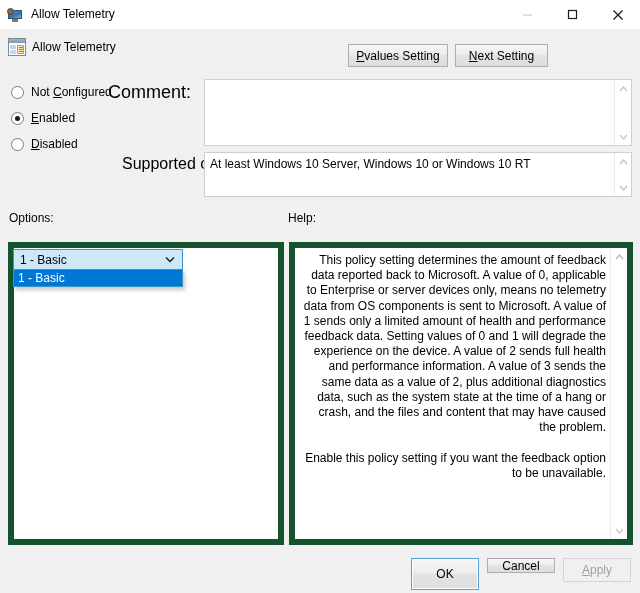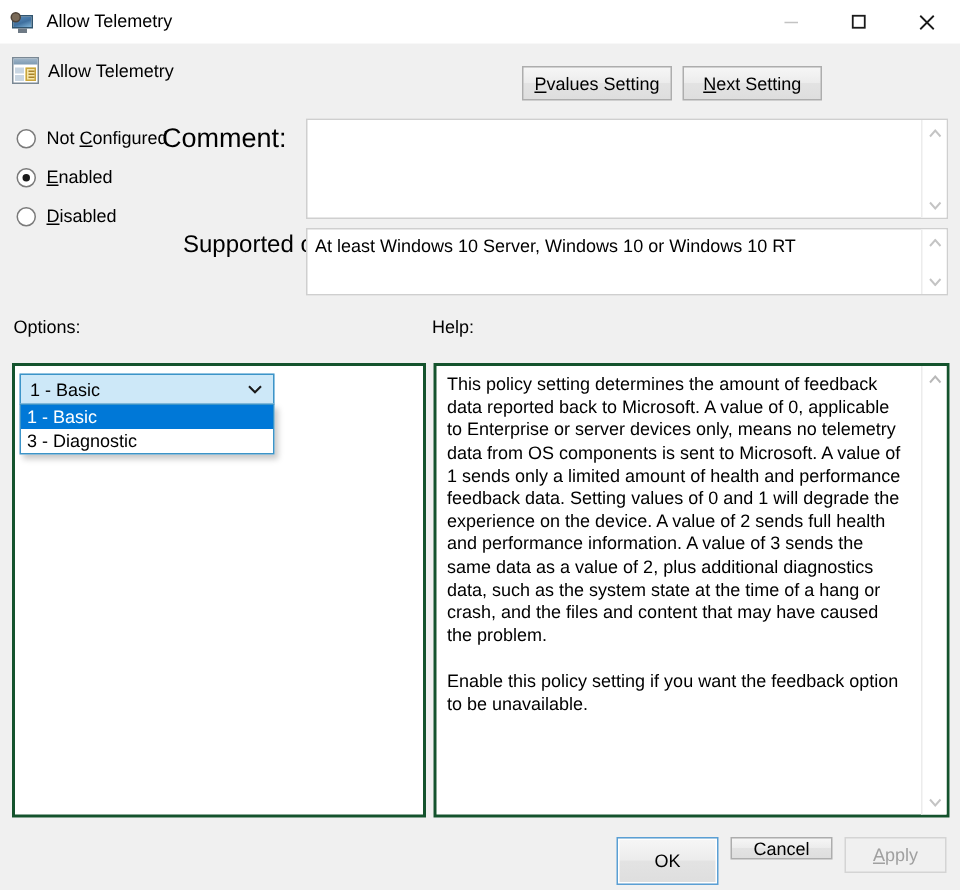--- a/index.html
+++ b/index.html
@@ -257,22 +257,23 @@
     align-items: center;
     justify-content: center;
   }
   .sb-up { top: 0; }
   .sb-down { bottom: 0; }
 
   
   .panel {
     position: absolute;
     background: #ffffff;
-    border: 2px solid #14532d;
-    box-sizing: border-box;
+    border: 6px solid #14532d;
+    box-sizing: border-box;
+    text-align: right;
   }
   #options-panel { left: 8px; top: 242px; width: 276px; height: 303px; }
   #help-panel { left: 289px; top: 242px; width: 344px; height: 303px; }
   #help-scroll {
     position: absolute;
     right: 0; top: 0;
     width: 17px; height: 100%;
     background: #ffffff;
     border-left: 1px solid #ececec;
     box-sizing: border-box;
@@ -448,21 +449,20 @@
   <span id="telemetry-combo-value">1 - Basic</span>
   <span id="combo-arrow">
     <svg width="10" height="7" viewBox="0 0 10 7">
         <polyline points="1,1.5 5,5.5 9,1.5" fill="none" stroke="#1a1a1a" stroke-width="1.4"></polyline>
       </svg>
   </span>
 </div>
 
 <div id="telemetry-dropdown">
   <div class="dd-item selected">1 - Basic</div>
-  <div class="dd-item">3 - Diagnostic</div>
 </div>
 
 <div class="panel" id="help-panel">
   <div id="help-text">This policy setting determines the amount of feedback data reported back to Microsoft. A value of 0, applicable to Enterprise or server devices only, means no telemetry data from OS components is sent to Microsoft. A value of 1 sends only a limited amount of health and performance feedback data. Setting values of 0 and 1 will degrade the experience on the device. A value of 2 sends full health and performance information. A value of 3 sends the same data as a value of 2, plus additional diagnostics data, such as the system state at the time of a hang or crash, and the files and content that may have caused the problem.
 
 Enable this policy setting if you want the feedback option to be unavailable.</div>
   <div id="help-scroll">
     <div class="sb-arrow sb-up">
       <svg width="9" height="6" viewBox="0 0 9 6">
           <polyline points="1,5 4.5,1 8,5" fill="none" stroke="#b8b8b8" stroke-width="1.3"></polyline>

